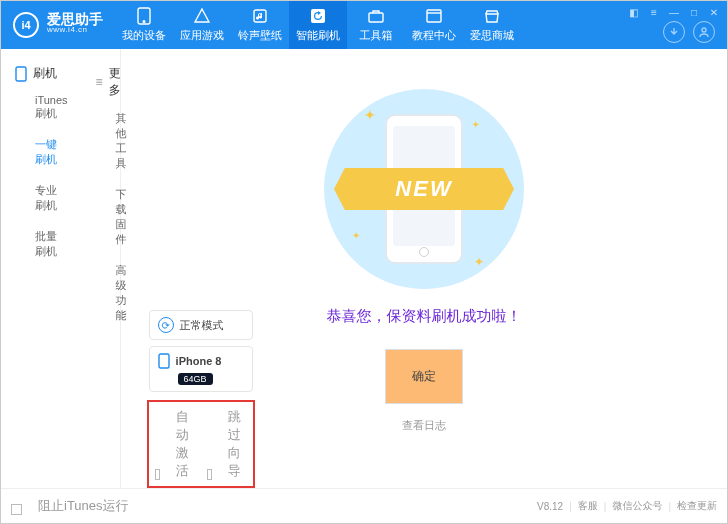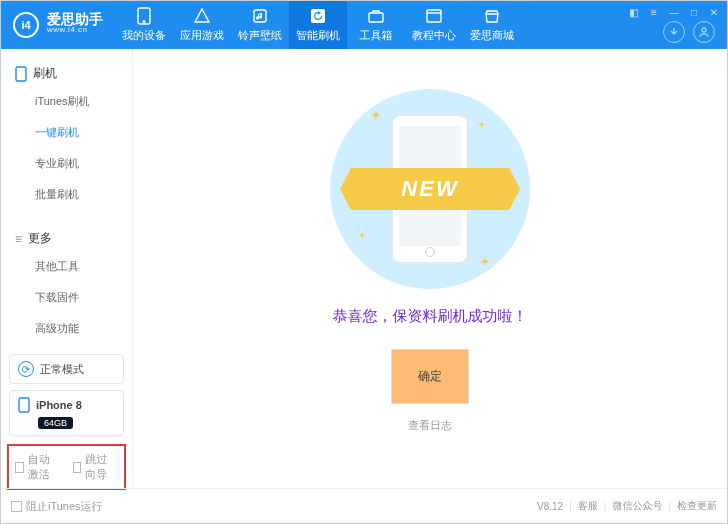--- a/index.html
+++ b/index.html
@@ -12,33 +12,33 @@
 .brand-en{font-size:8px;opacity:.9;letter-spacing:.5px}
 .tabs{display:flex;height:100%}
 .tab{width:58px;display:flex;flex-direction:column;align-items:center;justify-content:center;gap:3px;font-size:11px;cursor:pointer;position:relative}
 .tab.active{background:#0e78e0}
 .tab-icon{width:18px;height:18px;display:flex;align-items:center;justify-content:center}
 .titlebar-right{position:absolute;right:6px;top:4px;display:flex;gap:6px}
 .titlebar-btn{width:14px;height:14px;display:flex;align-items:center;justify-content:center;font-size:10px;cursor:pointer;color:#bfe0ff}
 .header-icons{position:absolute;right:12px;bottom:6px;display:flex;gap:8px}
 .circ-btn{width:22px;height:22px;border:1.5px solid #9fd0ff;border-radius:50%;display:flex;align-items:center;justify-content:center;color:#9fd0ff;cursor:pointer}
 .body{flex:1;display:flex;min-height:0}
-.sidebar{width:132px;border-right:1px solid #eee;display:flex;flex-direction:column}
+.sidebar{width:120px;border-right:1px solid #eee;display:flex;flex-direction:row}
 .side-group{padding:12px 0 4px}
 .side-title{display:flex;align-items:center;gap:6px;padding:4px 14px;font-size:12px;color:#333}
 .side-item{padding:8px 14px 8px 34px;font-size:11px;color:#666;cursor:pointer}
 .side-item.active{color:#1f8cf0}
 .side-bottom{margin-top:auto}
 .mode-box{margin:6px 8px;border:1px solid #e5e5e5;border-radius:4px;padding:6px 8px;display:flex;align-items:center;gap:6px;font-size:11px;color:#444}
 .mode-icon{width:16px;height:16px;border-radius:50%;border:1.5px solid #1f8cf0;display:flex;align-items:center;justify-content:center;color:#1f8cf0;font-size:10px}
 .device-box{margin:0 8px 8px;border:1px solid #e5e5e5;border-radius:4px;padding:6px 8px;font-size:11px}
 .device-top{display:flex;align-items:center;gap:6px;color:#444;font-weight:bold}
 .badge{display:inline-block;margin-top:4px;margin-left:20px;background:#0f172a;color:#fff;font-size:9px;padding:1px 6px;border-radius:3px}
 .red-box{margin:4px 6px 0;border:2px solid #e53935;padding:6px 6px;display:flex;gap:12px}
-.chk{display:flex;align-items:center;gap:4px;font-size:11px;color:#999}
+.chk{display:flex;align-items:flex-end;gap:16px;font-size:13px;color:#999}
 .chk-box{width:11px;height:11px;border:1px solid #bbb}
 .footer{height:24px;border-top:1px solid #eee;display:flex;align-items:center;font-size:10px;color:#999;padding:17px 10px;gap:6px}
 .footer .spacer{flex:1}
 .footer .sep{color:#ddd}
 .main{flex:1;display:flex;flex-direction:column;align-items:center;padding-top:40px}
 .illus{width:200px;height:200px;background:#cfeeff;border-radius:50%;position:relative;display:flex;align-items:center;justify-content:center}
 .phone{width:78px;height:150px;background:#fff;border-radius:10px;border:2px solid #e2e8f0;position:relative;z-index:2}
 .phone::before{content:"";position:absolute;top:10px;left:6px;right:6px;bottom:16px;background:#f2f6fa;border-radius:4px}
 .phone::after{content:"";position:absolute;bottom:5px;left:50%;transform:translateX(-50%);width:8px;height:8px;border:1px solid #d0d0d0;border-radius:50%}
 .ribbon{position:absolute;width:180px;height:42px;background:#f7c948;z-index:3;display:flex;align-items:center;justify-content:center;color:#fff;font-weight:900;font-size:22px;font-style:italic;letter-spacing:2px;clip-path:polygon(6% 0,94% 0,100% 50%,94% 100%,6% 100%,0 50%)}

